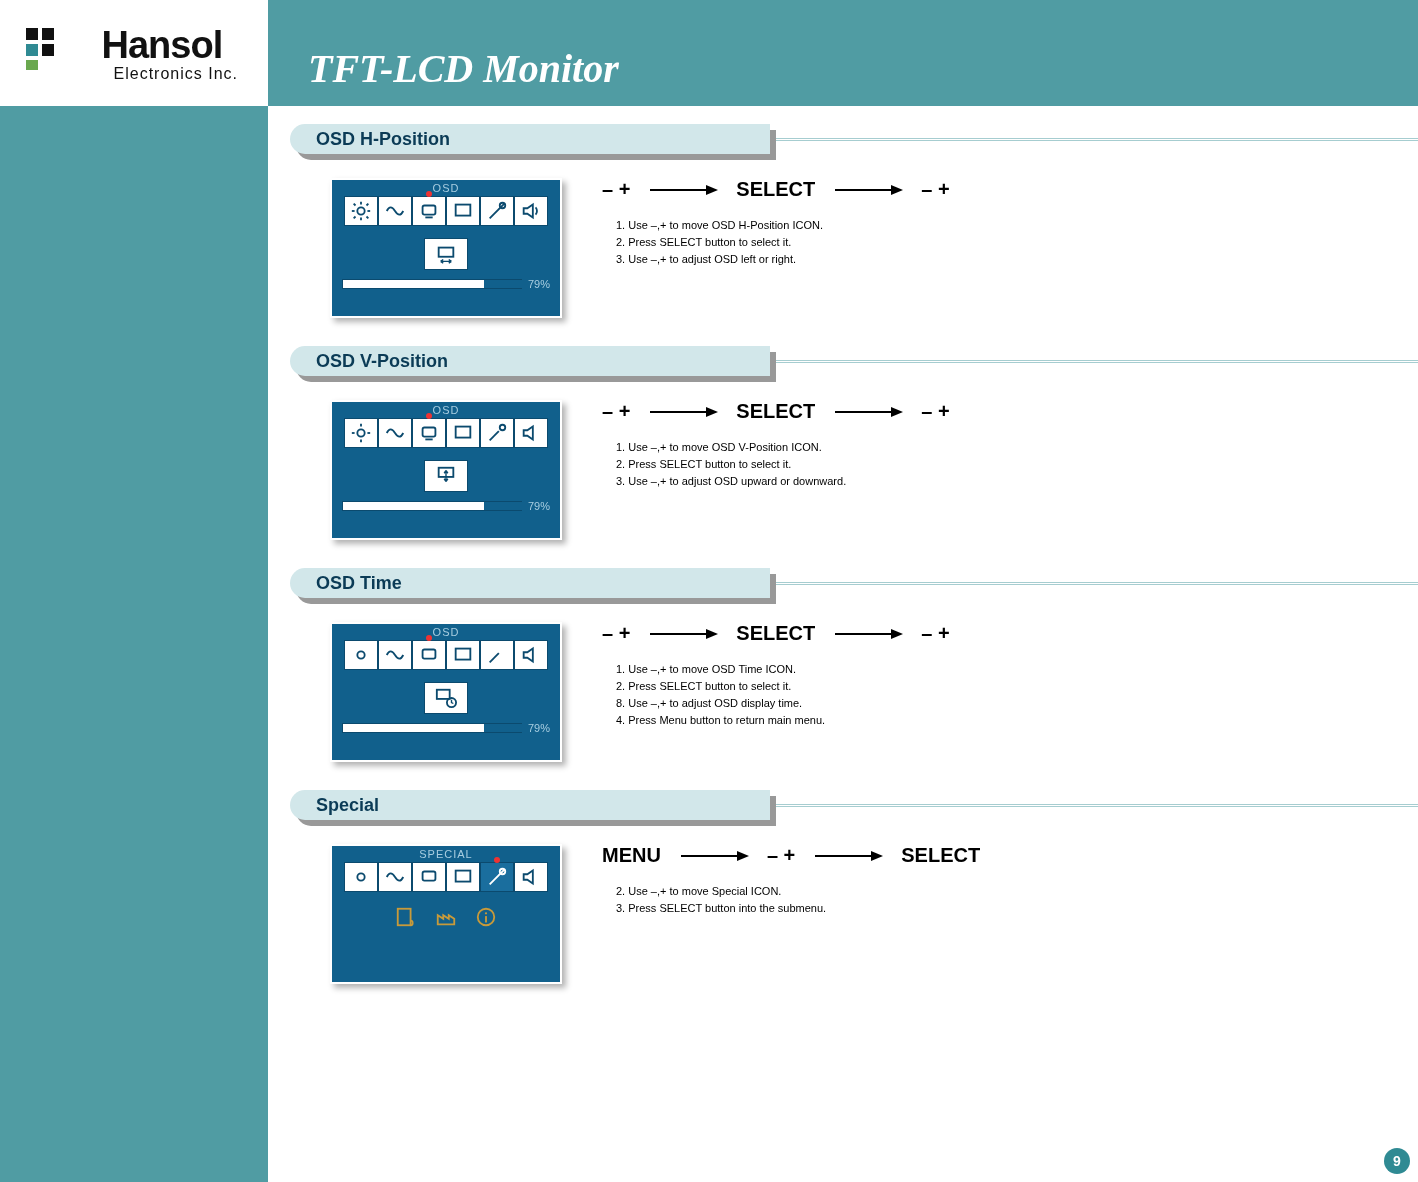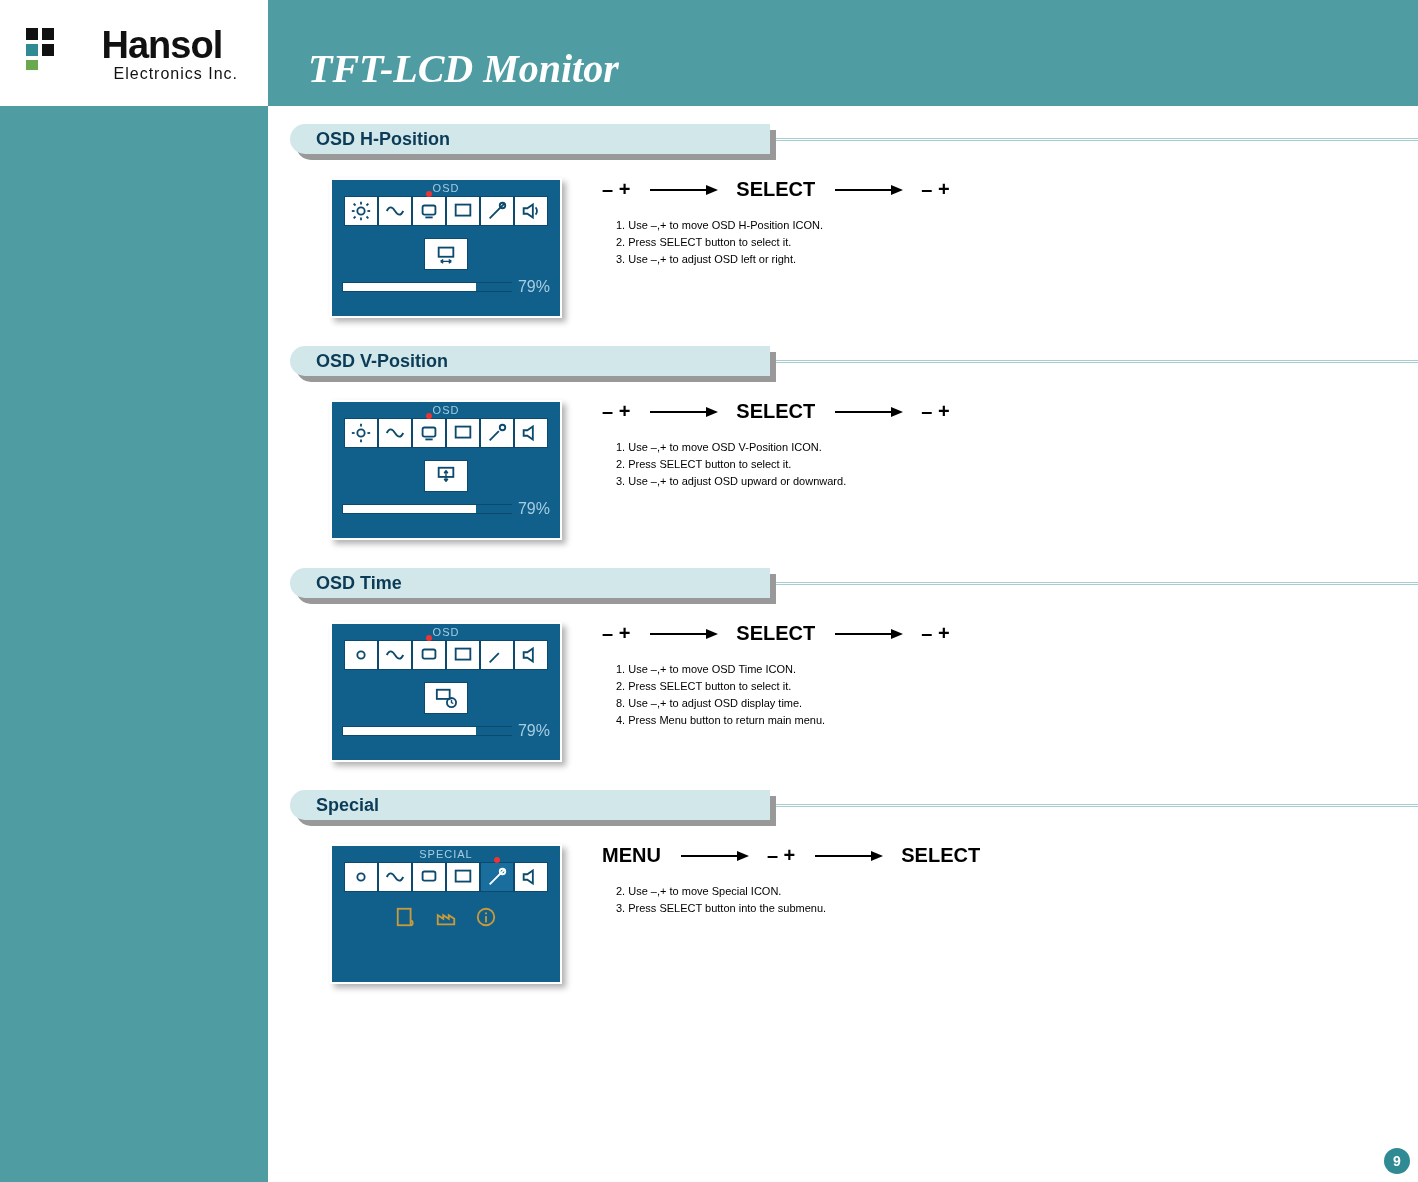--- a/index.html
+++ b/index.html
@@ -175,21 +175,21 @@
   .prog-fill{
     position:absolute; left:0; top:0; bottom:0;
     width:79%;
     background:#fff;
   }
   .prog-bar::after{
     content:""; position:absolute; left:79%; top:0; bottom:0; right:-1px;
     background:#11608c;
   }
   .pct{
-    color:#a7cde0; font-size:16px;
+    color:#a7cde0; font-size:11px;
   }
 
   .instructions { flex:1; }
   .flow {
     display:flex; align-items:center; gap:18px;
     margin-bottom:16px;
     flex-wrap:nowrap;
   }
   .flow .tok{
     font-size:20px; font-weight:bold; color:#000;

